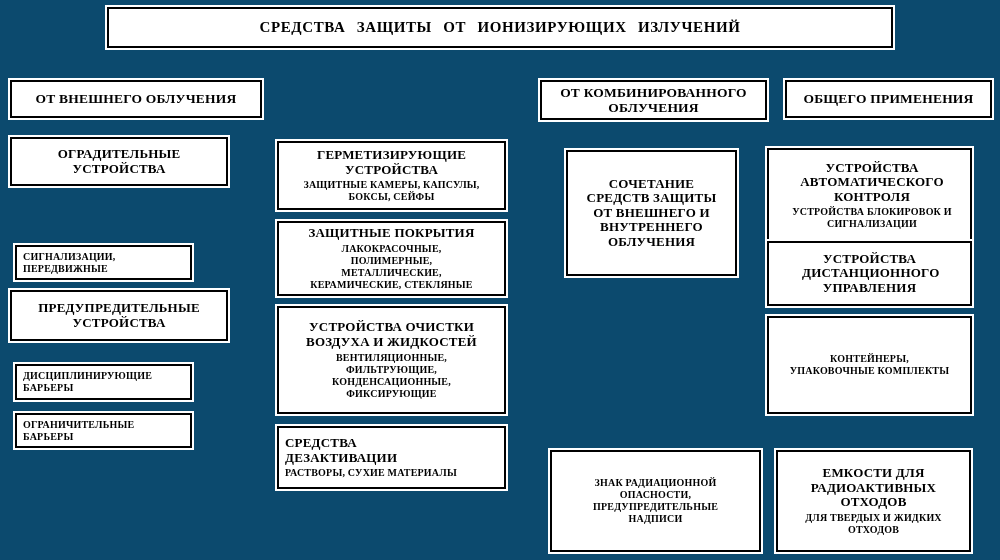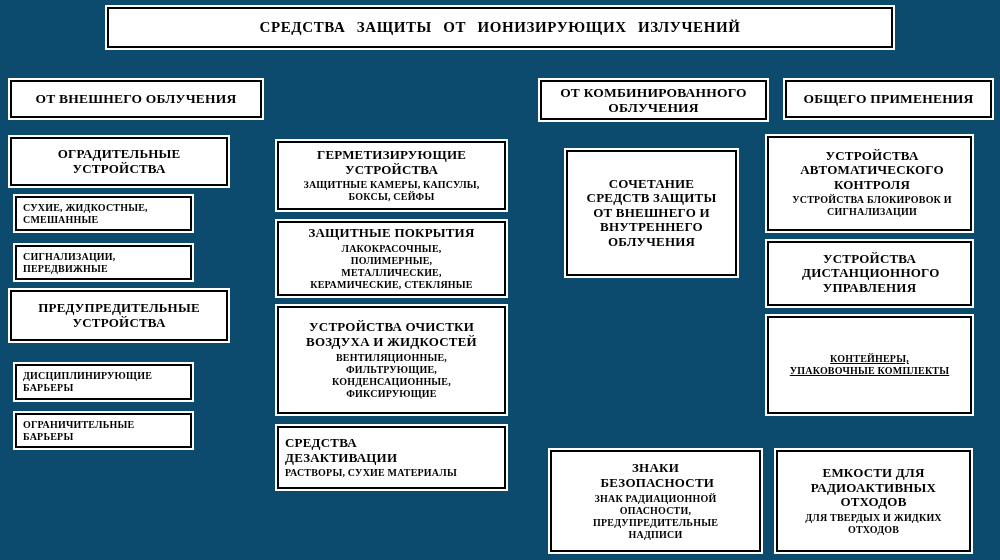--- a/index.html
+++ b/index.html
@@ -41,23 +41,20 @@
   <div class="box header-box" style="left:540px; top:80px; width:227px; height:40px;">
     <div class="t" style="max-width:200px;">ОТ КОМБИНИРОВАННОГО ОБЛУЧЕНИЯ</div>
   </div>
   <div class="box header-box" style="left:785px; top:80px; width:207px; height:38px;">
     <div class="t">ОБЩЕГО ПРИМЕНЕНИЯ</div>
   </div>
 
   <div class="box" style="left:10px; top:137px; width:218px; height:49px;">
     <div class="t" style="max-width:170px;">ОГРАДИТЕЛЬНЫЕ УСТРОЙСТВА</div>
   </div>
-  <div class="box small left" style="left:15px; top:196px; width:177px; height:35px;">
-    <div class="t" style="max-width:140px;">СУХИЕ, ЖИДКОСТНЫЕ, СМЕШАННЫЕ</div>
-  </div>
   <div class="box small left" style="left:15px; top:245px; width:177px; height:35px;">
     <div class="t" style="max-width:110px;">СИГНАЛИЗАЦИИ, ПЕРЕДВИЖНЫЕ</div>
   </div>
   <div class="box" style="left:10px; top:290px; width:218px; height:51px;">
     <div class="t" style="max-width:190px;">ПРЕДУПРЕДИТЕЛЬНЫЕ УСТРОЙСТВА</div>
   </div>
   <div class="box small left" style="left:15px; top:364px; width:177px; height:36px;">
     <div class="t" style="max-width:130px;">ДИСЦИПЛИНИРУЮЩИЕ БАРЬЕРЫ</div>
   </div>
   <div class="box small left" style="left:15px; top:413px; width:177px; height:35px;">
@@ -78,32 +75,31 @@
   </div>
   <div class="box left" style="left:277px; top:426px; width:229px; height:63px;">
     <div class="t" style="max-width:130px;">СРЕДСТВА ДЕЗАКТИВАЦИИ</div>
     <div class="s">РАСТВОРЫ, СУХИЕ МАТЕРИАЛЫ</div>
   </div>
 
   <div class="box" style="left:566px; top:150px; width:171px; height:126px;">
     <div class="t" style="max-width:135px;">СОЧЕТАНИЕ СРЕДСТВ ЗАЩИТЫ ОТ ВНЕШНЕГО  И ВНУТРЕННЕГО ОБЛУЧЕНИЯ</div>
   </div>
   <div class="box" style="left:550px; top:450px; width:211px; height:102px;">
-    <div class="t" style="max-width:110px;">ЗНАКИ БЕЗОПАСНОСТИ</div>
     <div class="s" style="max-width:125px;">ЗНАК РАДИАЦИОННОЙ ОПАСНОСТИ, ПРЕДУПРЕДИТЕЛЬНЫЕ НАДПИСИ</div>
   </div>
 
-  <div class="box" style="left:767px; top:136px; width:205px; height:95px;padding-left:11px;">
+  <div class="box" style="left:767px; top:148px; width:205px; height:95px;padding-left:11px;">
     <div class="t" style="max-width:145px;">УСТРОЙСТВА АВТОМАТИЧЕСКОГО КОНТРОЛЯ</div>
     <div class="s" style="max-width:160px;">УСТРОЙСТВА БЛОКИРОВОК И СИГНАЛИЗАЦИИ</div>
   </div>
   <div class="box" style="left:767px; top:241px; width:205px; height:65px;justify-content:center;">
     <div class="t" style="max-width:135px;">УСТРОЙСТВА ДИСТАНЦИОННОГО УПРАВЛЕНИЯ</div>
   </div>
   <div class="box" style="left:767px; top:316px; width:205px; height:98px;">
-    <div class="s" style="max-width:160px;text-decoration:underline;">КОНТЕЙНЕРЫ, УПАКОВОЧНЫЕ КОМПЛЕКТЫ</div>
+    <div class="s" style="max-width:160px;">КОНТЕЙНЕРЫ, УПАКОВОЧНЫЕ КОМПЛЕКТЫ</div>
   </div>
   <div class="box" style="left:776px; top:450px; width:195px; height:102px;">
     <div class="t" style="max-width:130px;">ЕМКОСТИ ДЛЯ РАДИОАКТИВНЫХ ОТХОДОВ</div>
     <div class="s" style="max-width:150px;">ДЛЯ ТВЕРДЫХ И ЖИДКИХ ОТХОДОВ</div>
   </div>
 
 </div>
 
 </body></html>

